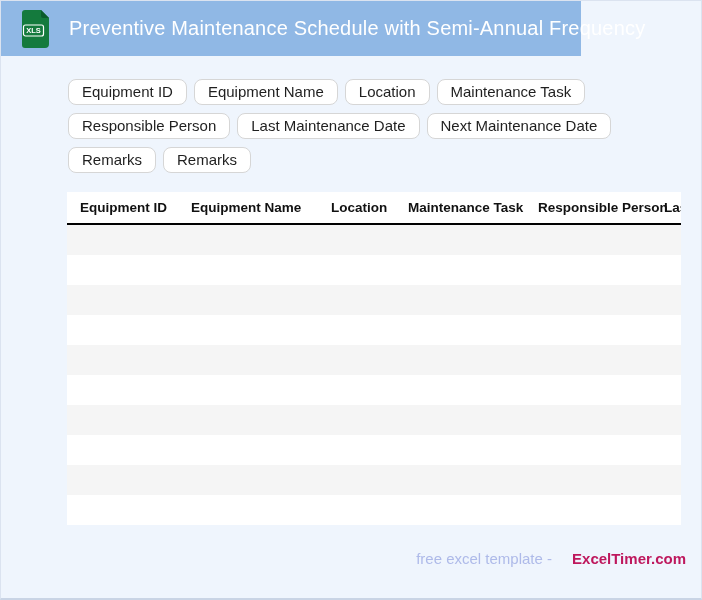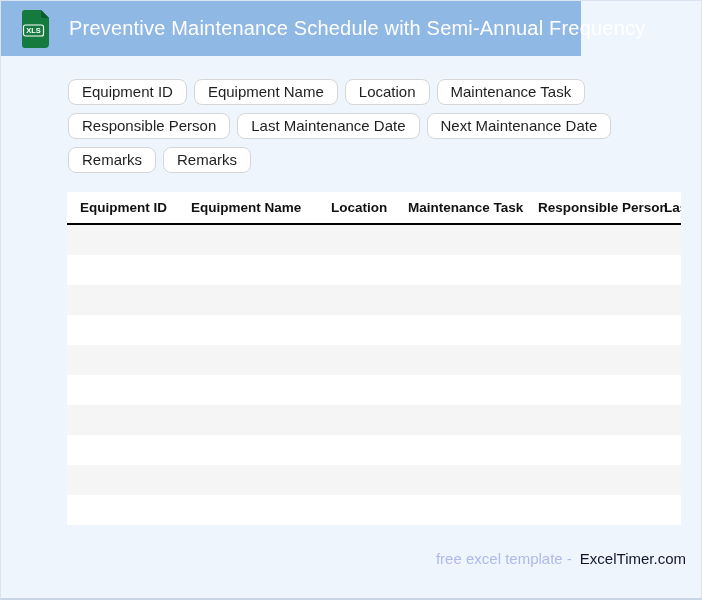--- a/index.html
+++ b/index.html
@@ -67,21 +67,21 @@
   .trow{height:30px;width:800px;}
   .trow:nth-child(odd){background:#F5F5F5;}
   .trow:nth-child(even){background:#FFFFFF;}
   
   .footer{
     position:absolute;top:549px;right:15px;
     font-size:15px;color:#AEBAE9;
     white-space:nowrap;
   }
   .footer .brand{
-    font-weight:normal;color:#0f172a;margin-left:8px;
+    font-weight:bold;color:#be185d;margin-left:20px;
   }
 </style>
 </head>
 <body>
 
 <div class="screen">
 
   <div class="topbar">
     <svg class="file-icon" width="28" height="38" viewBox="0 0 28 38">
       <path d="M3 0 H19 L27 8 V34 a4 4 0 0 1 -4 4 H3 a3 3 0 0 1 -3 -3 V3 a3 3 0 0 1 3 -3 Z" fill="#147A3D"></path>

